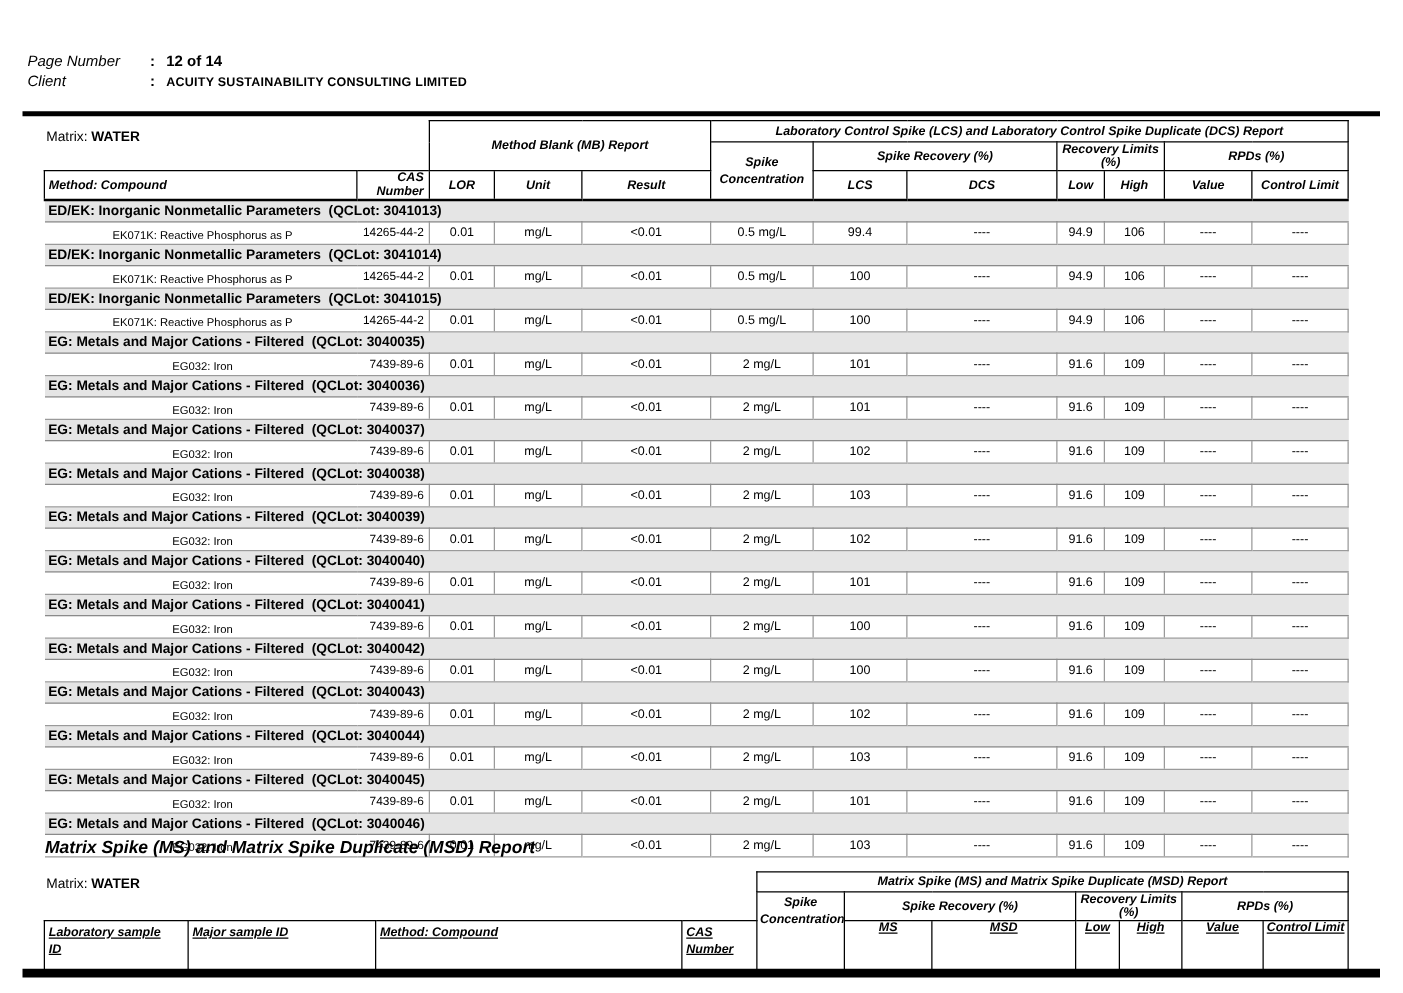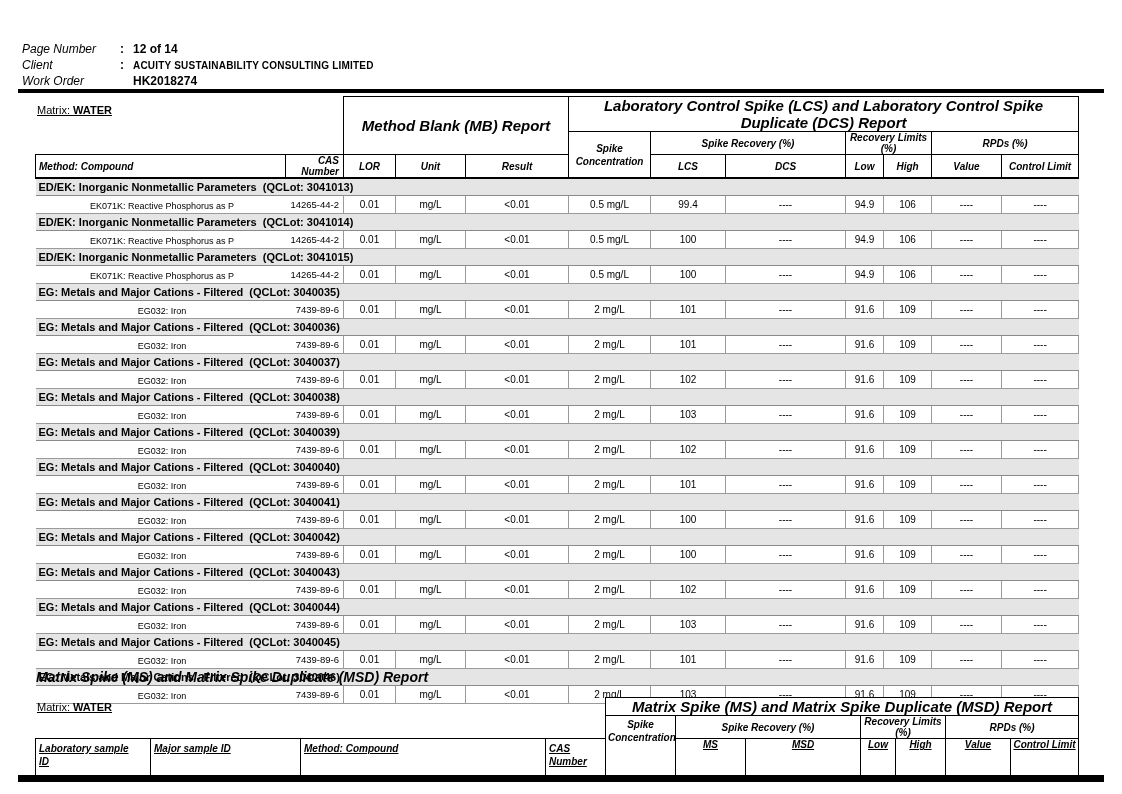--- a/index.html
+++ b/index.html
@@ -9,33 +9,33 @@
   .hdr-fields{position:absolute;top:42px;left:22px;}
   .hdr-row{display:flex;align-items:baseline;height:16px;}
   .hdr-label{font-style:italic;font-size:12px;width:98px;}
   .hdr-colon{font-size:12px;width:13px;font-weight:bold;}
   .hdr-value{font-weight:bold;font-size:12px;white-space:nowrap;}
   .hdr-row.small-value .hdr-value{font-size:10px;letter-spacing:.2px;}
   .logo{position:absolute;top:11px;right:28px;width:78px;height:74px;}
   .rule-top{position:absolute;top:89px;left:18px;width:1086px;height:4px;background:#000;}
   .rule-bottom{position:absolute;top:775px;left:18px;width:1086px;height:7px;background:#000;}
 
-  .matrix-line{position:absolute;font-size:11px;text-decoration:underline;}
+  .matrix-line{position:absolute;font-size:11px;}
   .matrix-line .mv{font-weight:bold;}
   #matrix1{top:104px;left:37px;}
   #matrix2{top:701px;left:37px;}
   .ms-heading{position:absolute;top:669px;left:36px;font-size:14px;font-weight:bold;font-style:italic;}
 
   
   table{border-collapse:collapse;table-layout:fixed;}
   #lcs-table{position:absolute;top:96px;left:35px;width:1043px;}
   #ms-table{position:absolute;top:697px;left:35px;width:1043px;}
   thead th{font-weight:bold;font-style:italic;border:1px solid #000;padding:0 2px;overflow:hidden;background:#fff;}
   thead th.blank{border:none;background:transparent;}
-  .grp-hdr{font-size:15px;}
+  .grp-hdr{font-size:10px;}
   .sub-hdr{font-size:10px;}
   .col-hdr{font-size:10px;}
   tr.h1{height:17px;}
   tr.h2{height:17px;}
   tr.h3{height:20px;}
   tr.h3 th{border-bottom:2px solid #000;}
   th.bb2{border-bottom:2px solid #000 !important;}
   th.two-line{line-height:13px;}
   th.vt{vertical-align:top;padding-top:2px;}
   th.al{text-align:left;padding-left:3px;}
@@ -66,25 +66,20 @@
   <div class="hdr-fields">
     <div class="hdr-row">
       <span class="hdr-label">Page Number</span>
       <span class="hdr-colon">:</span>
       <span class="hdr-value">12 of 14</span>
     </div>
     <div class="hdr-row small-value">
       <span class="hdr-label">Client</span>
       <span class="hdr-colon">:</span>
       <span class="hdr-value">ACUITY SUSTAINABILITY CONSULTING LIMITED</span>
-    </div>
-    <div class="hdr-row">
-      <span class="hdr-label">Work Order</span>
-      <span class="hdr-colon"></span>
-      <span class="hdr-value">HK2018274</span>
     </div>
   </div>
 
 
   <div class="rule-top"></div>
 
   <div class="matrix-line" id="matrix1">
     <span>Matrix:</span>
     <span class="mv">WATER</span>
   </div>

